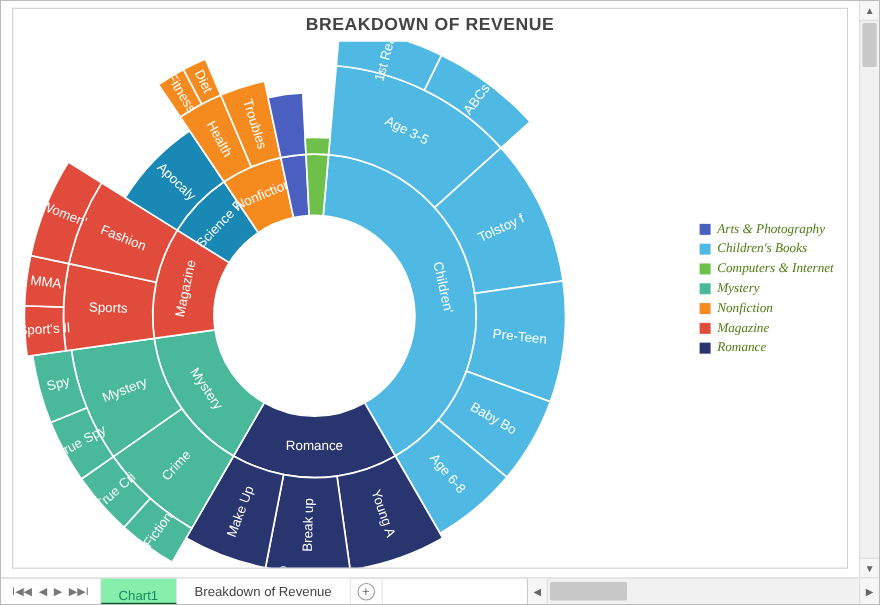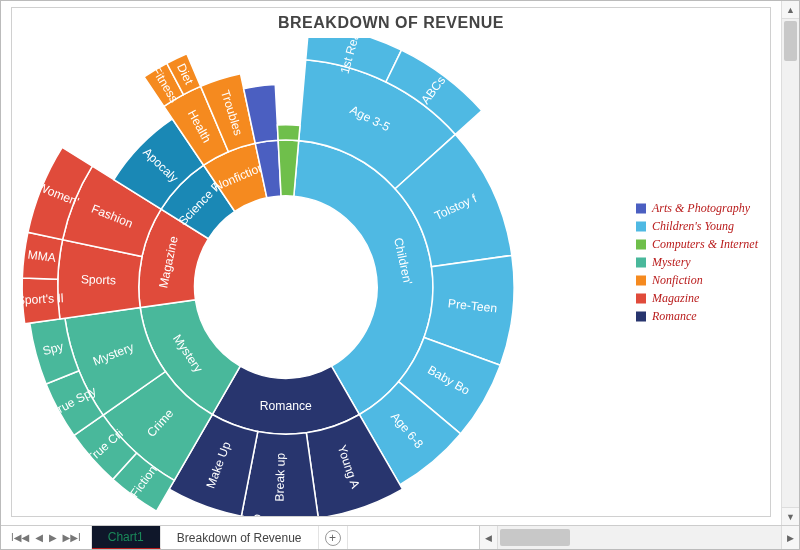--- a/index.html
+++ b/index.html
@@ -1,34 +1,34 @@
 <!DOCTYPE html>
 <html><head>
 <meta charset="utf-8">
 <style>
   * { box-sizing: border-box; margin: 0; padding: 0; }
   body { font-family: "Segoe UI", Arial, sans-serif; background: #fff; width: 800px; height: 550px; overflow: hidden; position: relative; border: 1px solid #bbb; }
   .viewport { position: absolute; left: 0; top: 0; right: 18px; bottom: 24px; background: #fff; }
   .chart-sheet { position: absolute; left: 10px; top: 6px; right: 10px; bottom: 8px; border: 1px solid #d0d0d0; background: #fff; }
   .title { text-align: center; font-weight: 600; font-size: 16px; color: #444; padding-top: 6px; letter-spacing: .5px; }
   .chart-area { position: absolute; left: 0; top: 30px; right: 190px; bottom: 0; }
-  .legend { position: absolute; right: 12px; top: 50%; transform: translateY(-50%); font-family: Georgia, 'Times New Roman', serif; font-style: italic; font-size: 12px; color: #b91c1c; text-align: center; }
+  .legend { position: absolute; right: 12px; top: 50%; transform: translateY(-50%); font-family: Georgia, 'Times New Roman', serif; font-style: italic; font-size: 12px; color: #4d7c0f; text-align: center; }
   .legend-item { display: flex; align-items: center; margin: 3px 0; }
   .swatch { width: 10px; height: 10px; margin-right: 6px; flex: none; }
   
   .vscroll { position: absolute; right: 0; top: 0; bottom: 24px; width: 18px; background: #f1f1f1; border-left: 1px solid #ddd; }
   .vscroll .btn { height: 18px; background: #f6f6f6; border-bottom: 1px solid #ddd; display:flex; align-items:center; justify-content:center; font-size:9px; color:#666; }
   .vscroll .btn.bot { position:absolute; bottom:0; left:0; right:0; border-top:1px solid #ddd; border-bottom:none; }
   .vscroll .thumb { position:absolute; left:2px; right:2px; top:20px; height:40px; background:#c8c8c8; border-radius:2px; }
   
   .tabstrip { position:absolute; left:0; right:0; bottom:0; height:24px; background:#fff; border-top:1px solid #ccc; display:flex; align-items:stretch; font-size:12px; }
   .navbtns { display:flex; align-items:center; gap:6px; padding:0 10px; color:#777; border-right:1px solid #e3e3e3; }
   .navbtns span { cursor:pointer; font-size:10px; }
   .tab { padding:0 16px; display:flex; align-items:center; border-right:1px solid #e3e3e3; color:#444; cursor:pointer; background:#fff; }
-  .tab.active { color:#1a8a5a; border-bottom:2px solid #b91c1c; margin-bottom:-1px; background:#0f172a; font-weight:500; }
+  .tab.active { color:#1a8a5a; border-bottom:2px solid #14532d; margin-bottom:-1px; background:#86efac; font-weight:500;align-items:flex-end; }
   .addtab { display:flex; align-items:center; justify-content:center; width:28px; color:#666; cursor:pointer; }
   .addtab .circ { width:16px; height:16px; border:1px solid #999; border-radius:50%; display:flex; align-items:center; justify-content:center; font-size:12px; line-height:1; }
   .tabstrip .spacer { flex:1; border-left:1px solid #e3e3e3; }
   .hscroll { width:320px; display:flex; align-items:center; border-left:1px solid #ccc; background:#f1f1f1; }
   .hscroll .hbtn { width:18px; height:100%; background:#f6f6f6; display:flex; align-items:center; justify-content:center; font-size:9px; color:#666; border-right:1px solid #ddd; }
   .hscroll .hbtn.r { border-left:1px solid #ddd; border-right:none; }
   .hscroll .track { flex:1; position:relative; height:100%; }
   .hscroll .thumb { position:absolute; top:3px; bottom:3px; left:2px; width:70px; background:#c8c8c8; border-radius:2px; }
   svg text { font-family: "Segoe UI", Arial, sans-serif; fill:#fff; font-size:12px; }
 </style>
@@ -114,21 +114,21 @@
           <path d="M 261.6262470011289 85.21927443926819 A 160 160 0 0 1 283.94491883962525 85.60884830532072 L 282.63758269841037 100.55176877669689 A 145 145 0 0 0 262.4112863447731 100.1987174605868 Z" fill="#6fbf4b" stroke="#fff" stroke-width="1.5"></path>
         </svg>
     </div>
     <div class="legend" id="legend">
         <div class="legend-item">
           <span class="swatch" style="background: rgb(75, 95, 193);"></span>
           <span>Arts &amp; Photography</span>
         </div>
         <div class="legend-item">
           <span class="swatch" style="background: rgb(79, 185, 227);"></span>
-          <span>Children's Young</span>
+          <span>Children's Books</span>
         </div>
         <div class="legend-item">
           <span class="swatch" style="background: rgb(111, 191, 75);"></span>
           <span>Computers &amp; Internet</span>
         </div>
         <div class="legend-item">
           <span class="swatch" style="background: rgb(73, 184, 155);"></span>
           <span>Mystery</span>
         </div>
         <div class="legend-item">

